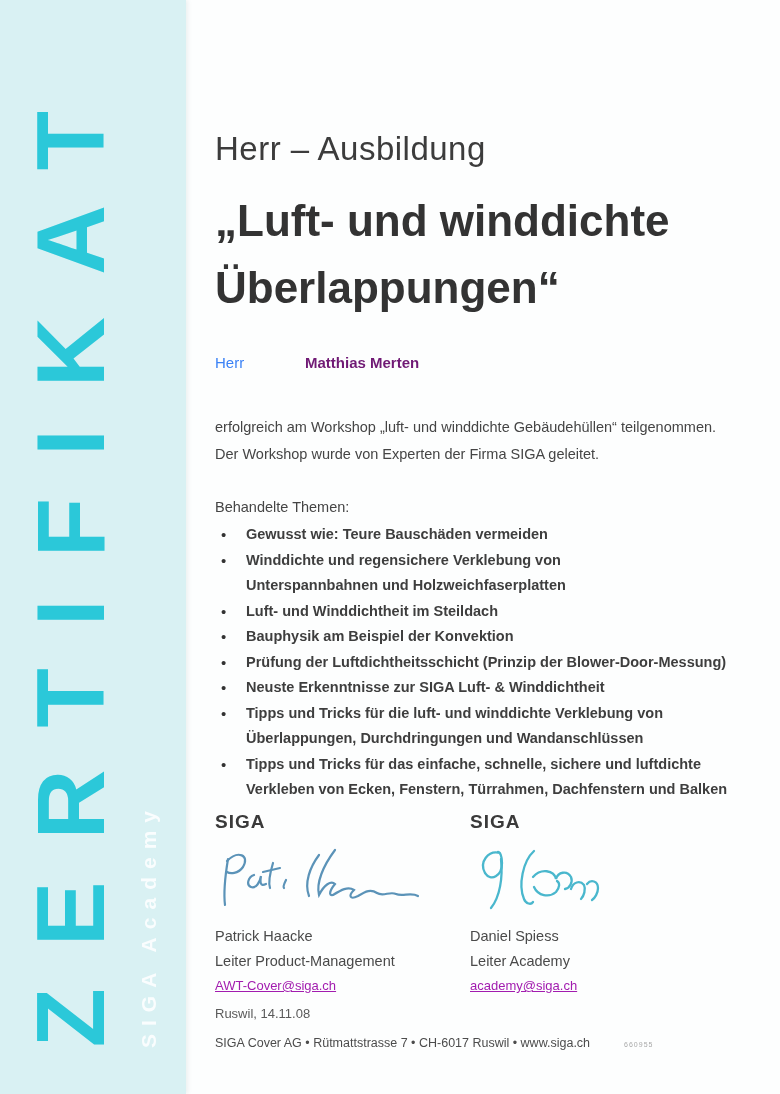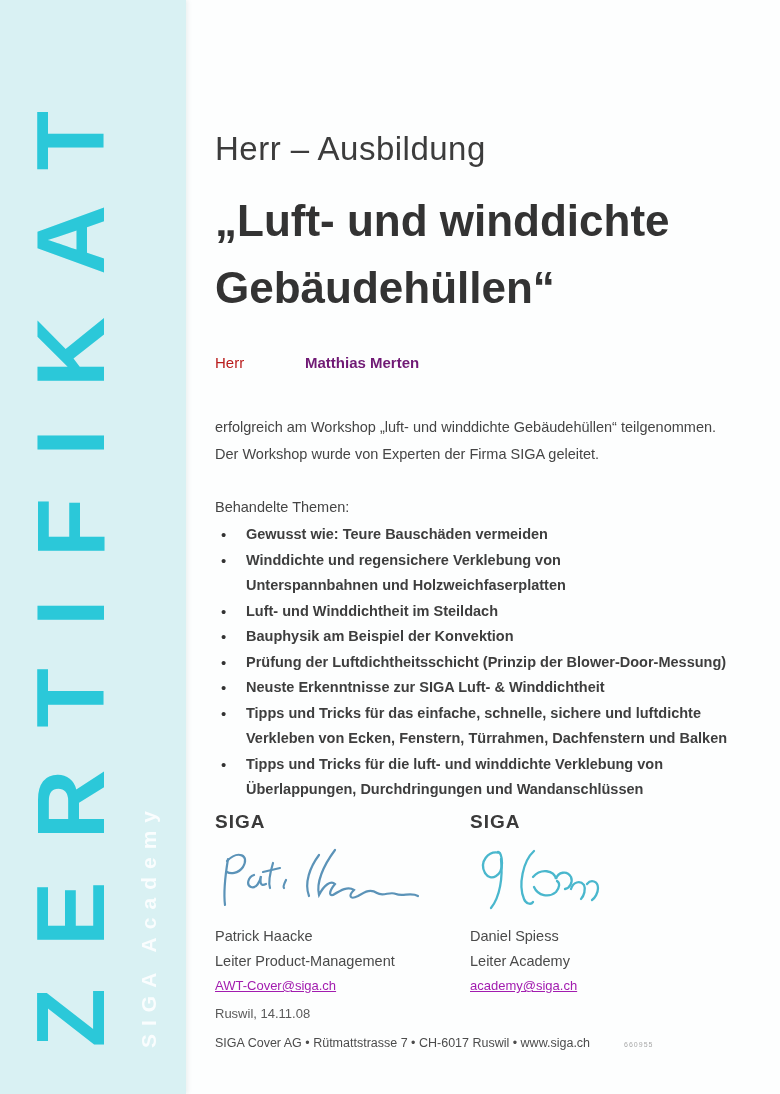--- a/index.html
+++ b/index.html
@@ -33,21 +33,21 @@
 
   
   .content { position:absolute; left:215px; top:0; width:550px; height:100%; }
   .abs { position:absolute; left:0; }
 
   .subtitle { top:130px; font-size:33px; font-weight:400; color:#3c3c3c; letter-spacing:.5px; }
   .title    { top:187px; font-size:44px; font-weight:bold; color:#333; line-height:67px; white-space:nowrap; }
 
   .recipient { top:350px; font-size:15px; line-height:26px; }
   .recipient .row { display:flex; }
-  .recipient .lbl { width:90px; font-weight:400; color:#b91c1c; }
+  .recipient .lbl { width:90px; font-weight:400; color:#3b82f6; }
   .recipient .val { font-weight:bold; color:#701a75; }
 
   .para { top:414px; font-size:14.5px; line-height:27px; color:#454545; white-space:nowrap; }
 
   .topics-heading { top:499px; font-size:14.5px; color:#454545; }
 
   .topics { top:522px; list-style:none; }
   .topics li { position:relative; padding-left:31px; }
   .topics li::before {
     content:"\2022";
@@ -79,21 +79,21 @@
   <div class="band-title">ZERTIFIKAT</div>
   <div class="band-watermark">SIGA Academy</div>
 </div>
 
 <div class="content">
 
   <div class="abs subtitle">Herr – Ausbildung</div>
 
   <div class="abs title">
     <div>„Luft- und winddichte</div>
-    <div>Gebäudehüllen“</div>
+    <div>Überlappungen“</div>
   </div>
 
   <div class="abs recipient">
     <div class="row">
       <span class="lbl">Herr</span>
       <span class="val">Matthias Merten</span>
     </div>
   </div>
 
   <div class="abs para">
@@ -117,26 +117,26 @@
     <li>
       <div class="tline">Bauphysik am Beispiel der Konvektion</div>
     </li>
     <li>
       <div class="tline">Prüfung der Luftdichtheitsschicht (Prinzip der Blower-Door-Messung)</div>
     </li>
     <li>
       <div class="tline">Neuste Erkenntnisse zur SIGA Luft- &amp; Winddichtheit</div>
     </li>
     <li>
+      <div class="tline">Tipps und Tricks für die luft- und winddichte Verklebung von</div>
+      <div class="tline">Überlappungen, Durchdringungen und Wandanschlüssen</div>
+    </li>
+    <li>
       <div class="tline">Tipps und Tricks für das einfache, schnelle, sichere und luftdichte</div>
       <div class="tline">Verkleben von Ecken, Fenstern, Türrahmen, Dachfenstern und Balken</div>
-    </li>
-    <li>
-      <div class="tline">Tipps und Tricks für die luft- und winddichte Verklebung von</div>
-      <div class="tline">Überlappungen, Durchdringungen und Wandanschlüssen</div>
     </li>
   </ul>
 
   <div class="abs signatures">
 
     <div class="sig-col">
       <div class="sig-company">SIGA</div>
       <div class="sig-image">
         <svg width="215" height="80" viewBox="0 0 215 80" fill="none" xmlns="http://www.w3.org/2000/svg">
           <g stroke="#5b93b8" stroke-width="2.2" stroke-linecap="round" fill="none">

